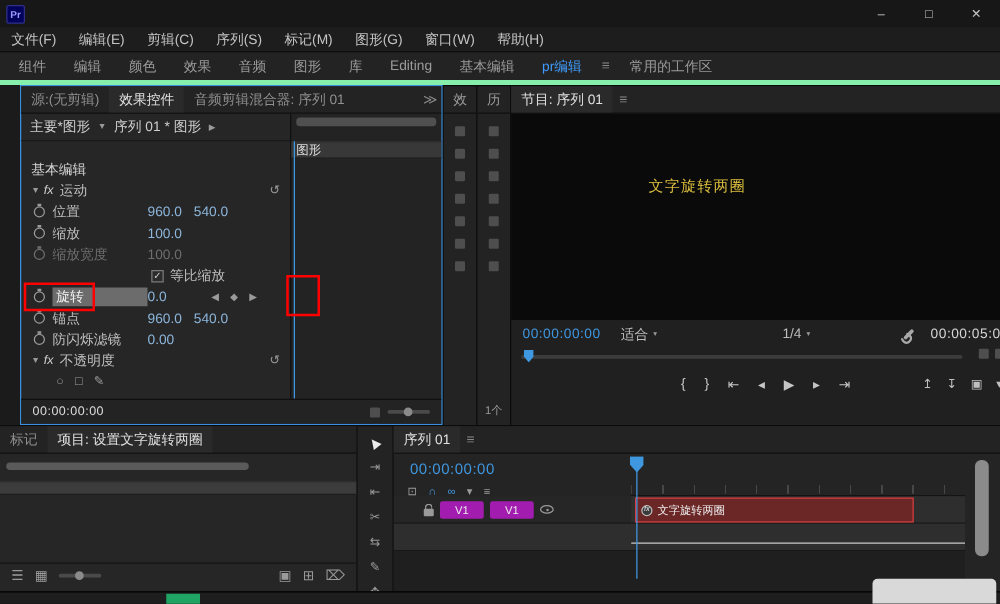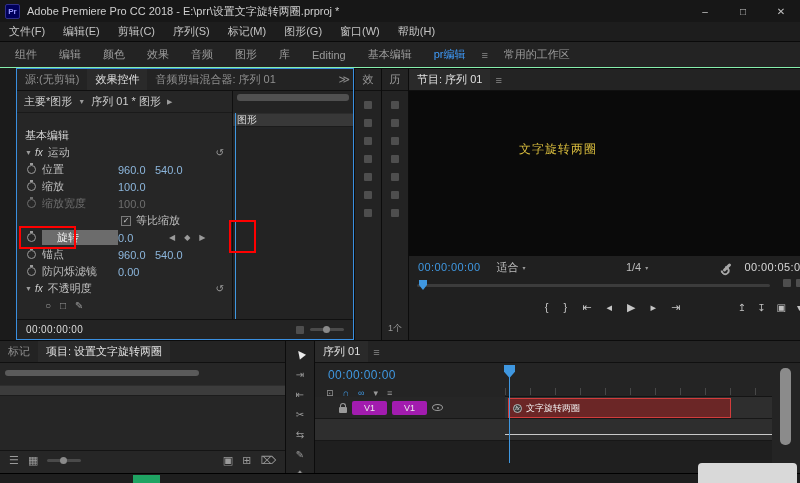--- a/index.html
+++ b/index.html
@@ -6,21 +6,21 @@
   html,body{width:800px;height:483px;overflow:hidden}
   body{position:relative;background:#1b1b1b;font-family:"Liberation Sans","DejaVu Sans",sans-serif;font-size:11px;color:#c8c8c8}
   
   .titlebar{height:22px;background:#171717;display:flex;align-items:center;gap:7px;padding-left:5px}
   .pr-badge{width:15px;height:15px;background:#00005b;border:1px solid #30308a;color:#9a9aff;font-size:8px;font-weight:bold;display:flex;align-items:center;justify-content:center;border-radius:2px;flex:none}
   .tb-title{color:#cfcfcf;white-space:nowrap}
   .win-btns{margin-left:auto;display:flex;height:100%}
   .win-btn{width:38px;display:flex;align-items:center;justify-content:center;color:#c4c4c4;font-size:10px}
   .menubar{height:20px;background:#1d1d1d;display:flex;align-items:center;border-bottom:1px solid #0a0a0a}
   .menu-item{padding:0 9px;color:#c4c4c4}
-  .wsbar{height:26px;background:#232323;display:flex;align-items:center;border-bottom:1px solid #86efac;color:#9b9b9b;padding-left:4px}
+  .wsbar{height:26px;background:#232323;display:flex;align-items:center;border-bottom:4px solid #86efac;color:#9b9b9b;padding-left:4px}
   .ws-tab{padding:0 11px;white-space:nowrap}
   .ws-active{color:#3f9bfa}
   .ws-ham{color:#8a8a8a;padding:0 5px}
   
   .main{position:absolute;top:68px;left:16px;width:800px;height:272px;display:flex}
   .panel-tabbar{height:22px;background:#232323;display:flex;align-items:stretch;border-bottom:1px solid #101010;position:relative}
   .ptab{display:flex;align-items:center;padding:0 8px;color:#8f8f8f;white-space:nowrap}
   .ptab.active{color:#e0e0e0;background:#2a2a2a}
   .ptab-ham{display:flex;align-items:center;color:#8a8a8a;padding:0 5px}
   .ptab-ovf{position:absolute;right:3px;top:0;bottom:0;display:flex;align-items:center;color:#8a8a8a}
@@ -35,21 +35,21 @@
   .fxbadge{font-style:italic;font-size:10px;color:#cfcfcf;margin:0 5px 0 3px}
   .reset{position:absolute;right:8px;color:#9a9a9a;font-size:10px}
   .sw{width:9px;height:9px;border:1px solid #9a9a9a;border-radius:50%;position:relative;flex:none;margin:0 6px 0 2px}
   .sw::before{content:"";position:absolute;top:-3px;left:2px;width:3px;height:2px;background:#9a9a9a}
   .plabel{width:76px;flex:none}
   .val{color:#8cb6dc;width:37px;flex:none}
   .dim{color:#6e6e6e}
   .dim .sw{border-color:#6e6e6e}
   .dim .sw::before{background:#6e6e6e}
   .dim .val{color:#6e6e6e}
-  .lblsel{background:#6c6c6c;color:#f2f2f2;padding-left:15px}
+  .lblsel{background:#6c6c6c;color:#f2f2f2;padding-left:3px}
   .kfnav{display:flex;gap:9px;margin-left:14px;color:#9a9a9a;font-size:8px;align-items:center}
   .cb{width:10px;height:10px;background:#2c2c2c;border:1px solid #7a7a7a;color:#d0d0d0;font-size:8px;display:flex;align-items:center;justify-content:center;margin-right:5px;flex:none}
   .shape-ic{color:#9a9a9a;margin-right:9px;font-size:10px}
   .ec-tl{position:absolute;left:215px;top:22px;right:0;bottom:20px;background:#232323;border-left:1px solid #0f0f0f}
   .ec-scroll{position:absolute;top:3px;left:4px;right:4px;height:7px;background:#505050;border-radius:3px}
   .ec-clipbar{position:absolute;top:22px;left:0;right:0;height:14px;background:#383838;border-top:1px solid #2c2c2c;border-bottom:1px solid #1b1b1b;display:flex;align-items:center;padding-left:4px;color:#dcdcdc;font-size:10px}
   .ec-tl-ph{position:absolute;left:2px;top:22px;bottom:0;width:1px;background:#3f97e0}
   .ec-foot{position:absolute;left:0;right:0;bottom:0;height:20px;background:#232323;border-top:1px solid #101010;display:flex;align-items:center;padding:0 9px;color:#dcdcdc;font-size:10px;letter-spacing:.4px}
   .ec-zoom{margin-left:auto;display:flex;align-items:center;gap:6px}
   .zoombar{width:34px;height:3px;background:#4a4a4a;border-radius:2px;position:relative}
@@ -123,21 +123,20 @@
   
   .taskbar{position:absolute;left:0;top:473px;width:800px;height:10px;background:#1e1e1e;border-top:1px solid #000;z-index:60}
   .tb-green{position:absolute;left:133px;top:1px;width:27px;height:9px;background:#1fa463}
   .popup{position:absolute;left:698px;top:463px;width:99px;height:20px;background:#d9d9d9;border-radius:4px 4px 0 0;z-index:70}
 </style>
 </head>
 <body>
 
 <div class="titlebar">
   <div class="pr-badge">Pr</div>
-  <div class="tb-title">Adobe Premiere Pro CC 2018 - E:\prr\设置文字旋转两圈.prproj *</div>
   <div class="win-btns">
     <div class="win-btn">–</div>
     <div class="win-btn">□</div>
     <div class="win-btn">✕</div>
   </div>
 </div>
 
 <div class="menubar">
   <span class="menu-item">文件(F)</span>
   <span class="menu-item">编辑(E)</span>

